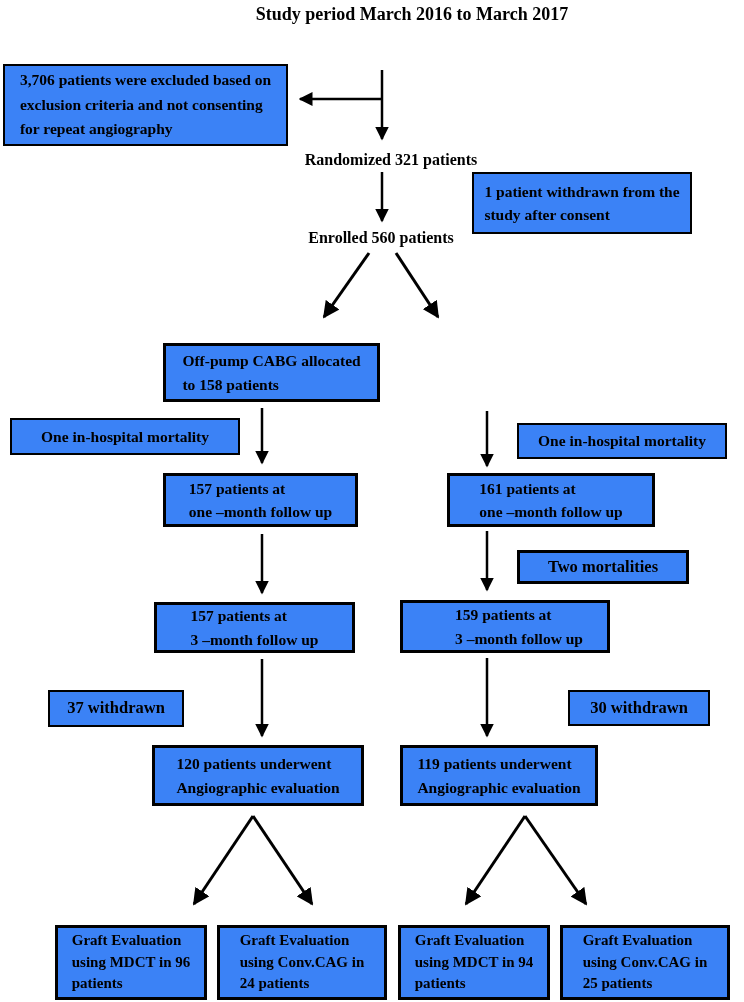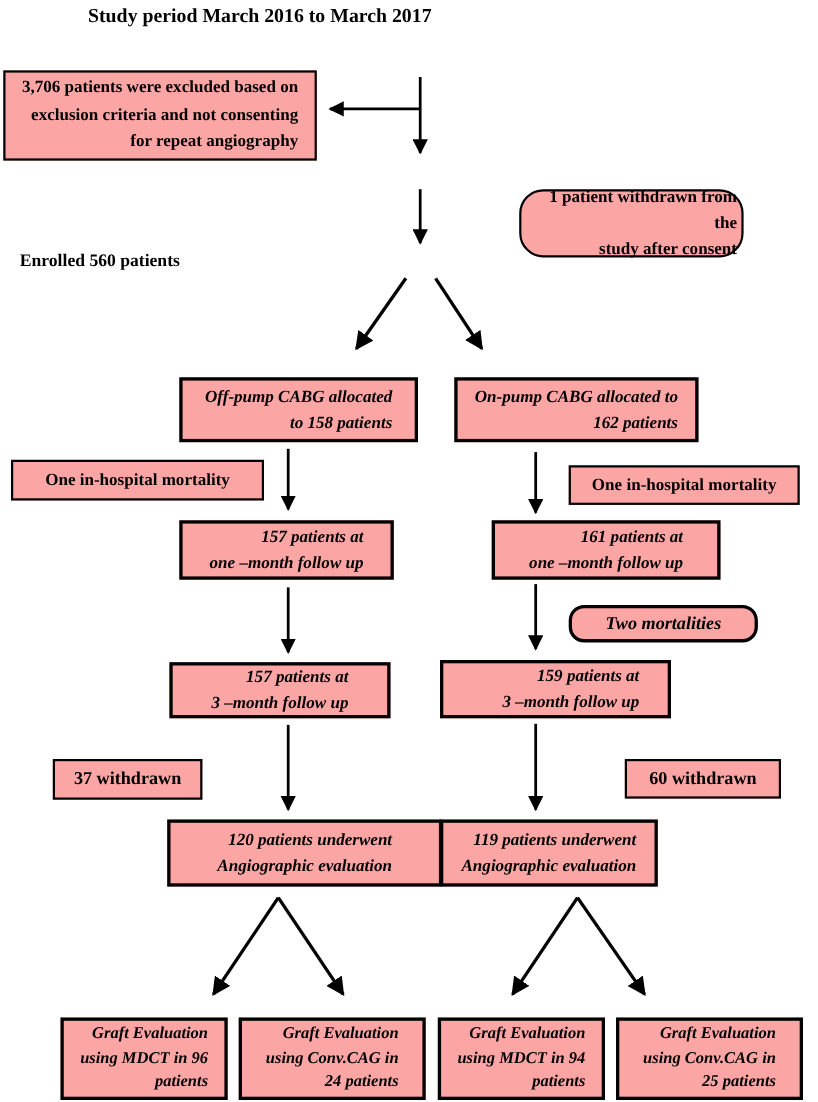--- a/index.html
+++ b/index.html
@@ -17,44 +17,45 @@
     overflow: hidden;
   }
   #arrows {
     position: absolute;
     left: 0; top: 0;
     width: 744px; height: 1002px;
     pointer-events: none;
   }
   .lbl {
     position: absolute;
+    text-align: center;
     font-weight: bold;
     font-size: 16px;
     white-space: pre-line;
     line-height: 1.2;
   }
   .title {
     font-size: 18px;
   }
   .box {
     position: absolute;
     border: 2px solid #000000;
-    background: #fca5a5;
+    background: #3b82f6;
     display: flex;
     align-items: center;
     justify-content: center;
-    text-align: right;
+    text-align: left;
     font-weight: bold;
     font-size: 15.5px;
     line-height: 1.5;
     white-space: pre-line;
     box-sizing: border-box;
     padding: 2px 4px;
   }
-  .thick { border-width: 3px; font-style: italic; }
+  .thick { border-width: 3px; }
 </style>
 </head>
 <body>
 
 <div id="canvas">
 
   <svg id="arrows" viewBox="0 0 744 1002" xmlns="http://www.w3.org/2000/svg">
     <defs>
       <marker id="ah" markerUnits="strokeWidth" markerWidth="5.6" markerHeight="5.6" refX="5" refY="2.8" orient="auto">
         <path d="M0,0 L5.6,2.8 L0,5.6 Z" fill="#000000"></path>
@@ -73,59 +74,58 @@
     <path d="M487,658 L487,736" stroke="#000000" stroke-width="2.5" fill="none" marker-end="url(#ah)"></path>
     <path d="M253,816 L194,904" stroke="#000000" stroke-width="3" fill="none" marker-end="url(#ah)"></path>
     <path d="M253,816 L312,904" stroke="#000000" stroke-width="3" fill="none" marker-end="url(#ah)"></path>
     <path d="M525,816 L466,904" stroke="#000000" stroke-width="3" fill="none" marker-end="url(#ah)"></path>
     <path d="M525,816 L586,904" stroke="#000000" stroke-width="3" fill="none" marker-end="url(#ah)"></path>
   </svg>
 
   <div class="lbl title" style="left:80px; right:0; top:4px;">Study period March 2016 to March 2017</div>
 
 
+  <div class="lbl" style="left:38px; right:0; top:150px;">Randomized 321 patients</div>
 
   <div class="lbl" style="left:18px; right:0; top:228px;">Enrolled 560 patients</div>
 
   <div class="box" style="left:3px; top:64px; width:285px; height:82px; line-height:1.6;">3,706 patients were excluded based on
 exclusion criteria and not consenting
 for repeat angiography</div>
 
-  <div class="box" style="left:472px; top:172px; width:204px; height:62px;border-radius:22px;">1 patient withdrawn from the
+  <div class="box" style="left:472px; top:172px; width:220px; height:62px;">1 patient withdrawn from the
 study after consent</div>
 
   <div class="box thick" style="left:163px; top:343px; width:217px; height:59px;">Off-pump CABG allocated
 to 158 patients</div>
 
-  <div class="box thick" style="left:413px; top:343px; width:222px; height:59px;">On-pump CABG allocated to
-162 patients</div>
 
   <div class="box" style="left:10px; top:418px; width:230px; height:37px;">One in-hospital mortality</div>
 
   <div class="box" style="left:517px; top:423px; width:210px; height:36px;">One in-hospital mortality</div>
 
   <div class="box thick" style="left:163px; top:473px; width:195px; height:54px;">157 patients at
 one –month follow up</div>
 
   <div class="box thick" style="left:402px; top:473px; width:208px; height:54px;margin-left:45px;">161 patients at
 one –month follow up</div>
 
-  <div class="box thick" style="left:517px; top:550px; width:172px; height:34px; font-size:16.5px;border-radius:14px;">Two mortalities</div>
+  <div class="box thick" style="left:517px; top:550px; width:172px; height:34px; font-size:16.5px;">Two mortalities</div>
 
   <div class="box thick" style="left:154px; top:602px; width:201px; height:51px;">157 patients at
 3 –month follow up</div>
 
   <div class="box thick" style="left:400px; top:600px; width:210px; height:53px;padding-left:32px;">159 patients at
 3 –month follow up</div>
 
   <div class="box" style="left:48px; top:690px; width:136px; height:37px; font-size:16.5px;">37 withdrawn</div>
 
-  <div class="box" style="left:568px; top:690px; width:142px; height:36px; font-size:16.5px;">60 withdrawn</div>
+  <div class="box" style="left:568px; top:690px; width:142px; height:36px; font-size:16.5px;">30 withdrawn</div>
 
-  <div class="box thick" style="left:152px; top:745px; width:250px; height:61px;">120 patients underwent
+  <div class="box thick" style="left:152px; top:745px; width:212px; height:61px;">120 patients underwent
 Angiographic evaluation</div>
 
   <div class="box thick" style="left:400px; top:745px; width:198px; height:61px;">119 patients underwent
 Angiographic evaluation</div>
 
   <div class="box thick" style="left:55px; top:925px; width:152px; height:75px; line-height:1.45; font-size:15px;">Graft Evaluation
 using MDCT in 96
 patients</div>
 
   <div class="box thick" style="left:217px; top:925px; width:170px; height:75px; line-height:1.45; font-size:15px;">Graft Evaluation

